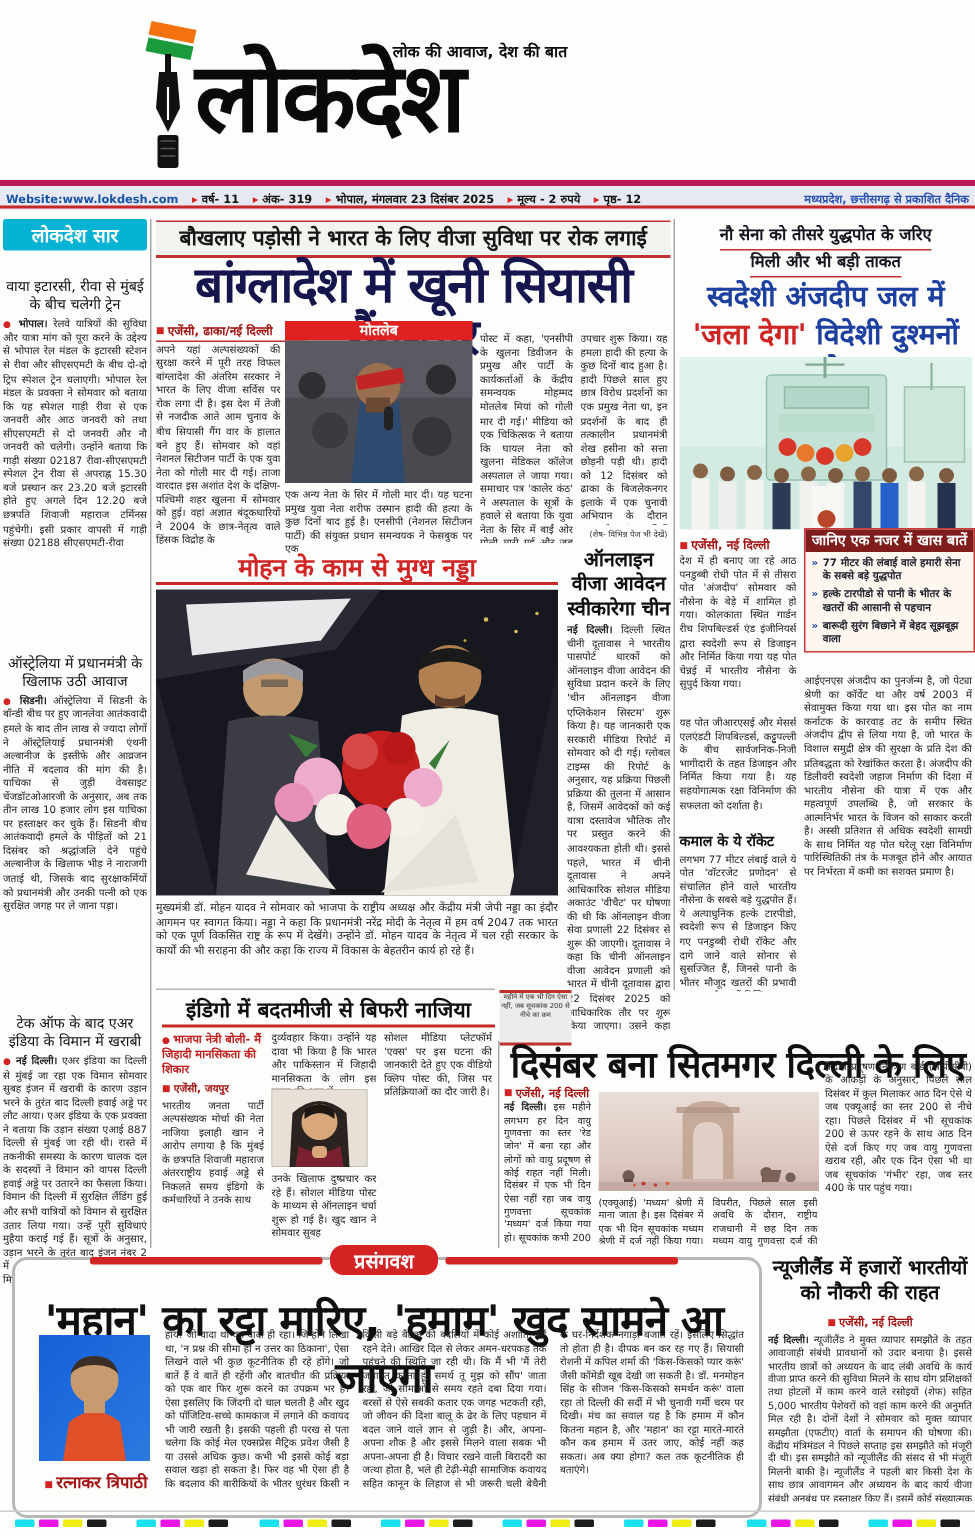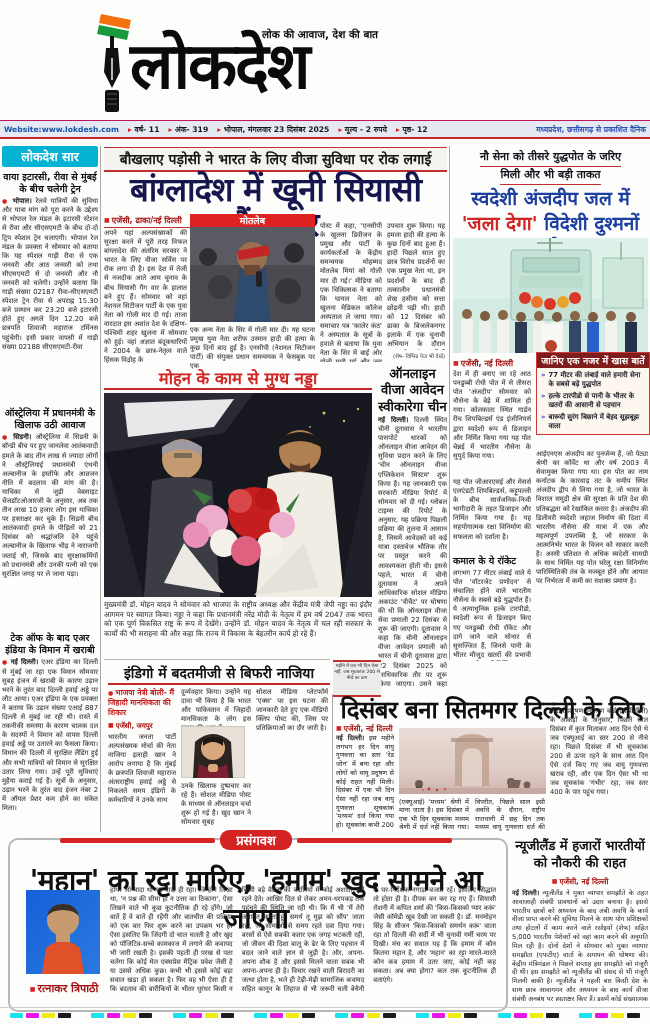--- a/index.html
+++ b/index.html
@@ -6,40 +6,40 @@
   body{font-family:"DejaVu Sans","Liberation Sans",sans-serif;}
   #page{position:relative;width:650px;height:1024px;background:#fdfdfb;overflow:hidden;}
   .abs{position:absolute;}
   .j{text-align:justify;font-size:6.8px;line-height:1.34;color:#1c1c1c;overflow:hidden;}
   .dl{font-weight:bold;}
   .bl{color:#a31212;font-weight:bold;font-size:8px;}
   .bl::before{content:"■ ";color:#d32323;font-size:6px;vertical-align:1px;}
   .dot::before{content:"● ";color:#d32323;font-size:6px;}
   .vline{background:#a8a8a8;width:1px;}
   .hline{background:#b5b5b5;height:1px;}
-  .sb-title{font-weight:bold;font-size:9.5px;line-height:1.22;color:#111;margin:4px 0 3px 0;text-align:center;}
+  .sb-title{font-weight:normal;font-size:9.5px;line-height:1.22;color:#111;margin:19px 0 3px 0;text-align:center;}
   .kicker{background:#f4f3ef;border-top:1.5px solid #c03030;border-bottom:2px solid #c03030;
           font-weight:bold;font-size:14px;color:#161616;text-align:center;line-height:22px;}
   .lead-h{font-weight:900;font-size:33px;letter-spacing:-1px;color:#16164f;text-align:center;line-height:1.05;}
   .navy-kick span{display:inline-block;border-bottom:1.6px solid #c03030;padding-bottom:1px;}
   .navy-h{font-weight:900;font-size:19px;line-height:1.3;color:#1d3fa0;text-align:center;}
   .red-h{color:#d02525;font-weight:900;text-align:center;}
   .blk-h{color:#0f0f0f;font-weight:900;text-align:center;}
   .photo-bar{background:#de2222;color:#fff;font-weight:bold;font-size:9.5px;text-align:center;line-height:13px;}
   .infobox{border:1.2px solid #cc3a3a;background:#fdf7ef;}
   .infobox .hd{background:#7f1d1d;color:#fff;font-weight:bold;font-size:9.5px;text-align:center;padding:2px 0;line-height:1.2;}
   .infobox .pt{display:flex;font-size:6.9px;font-weight:bold;color:#23232e;line-height:1.3;margin:3px 4px;}
   .infobox .pt::before{content:"»";color:#1a3fae;font-weight:900;margin-right:3px;}
   .barseg{height:5px;background:#d32323;border-radius:2px;flex:1;}
   .pill{background:#d32323;color:#fff;font-weight:bold;font-size:13px;border-radius:9px;padding:1px 16px;margin:0 5px;white-space:nowrap;}
   .regmark{display:flex;gap:3px;}
   .regmark i{display:block;width:13px;height:5px;border-radius:1px;}
   .rc{background:#19e2ee;} .rm{background:#ea14e6;} .ry{background:#f0ec12;} .rk{background:#1c1c1c;}
   .topbar{display:flex;align-items:center;font-size:7.6px;font-weight:bold;color:#151515;background:#e7e9f2;
-          border-top:1px solid #be185d;height:16px;padding:0 4px;gap:9px;white-space:nowrap;}
+          border-top:4px solid #be185d;height:16px;padding:0 4px;gap:9px;white-space:nowrap;}
   .topbar .arrow::before{content:"▸ ";color:#d32323;}
   .cap{font-size:6.5px;line-height:1.3;color:#222;text-align:justify;overflow:hidden;}
 </style>
 </head>
 <body>
 
 <div id="page">
 
   <div class="abs" style="left:0;top:0;width:650px;height:120px;">
     <div class="abs" style="left:93px;top:10px;">

